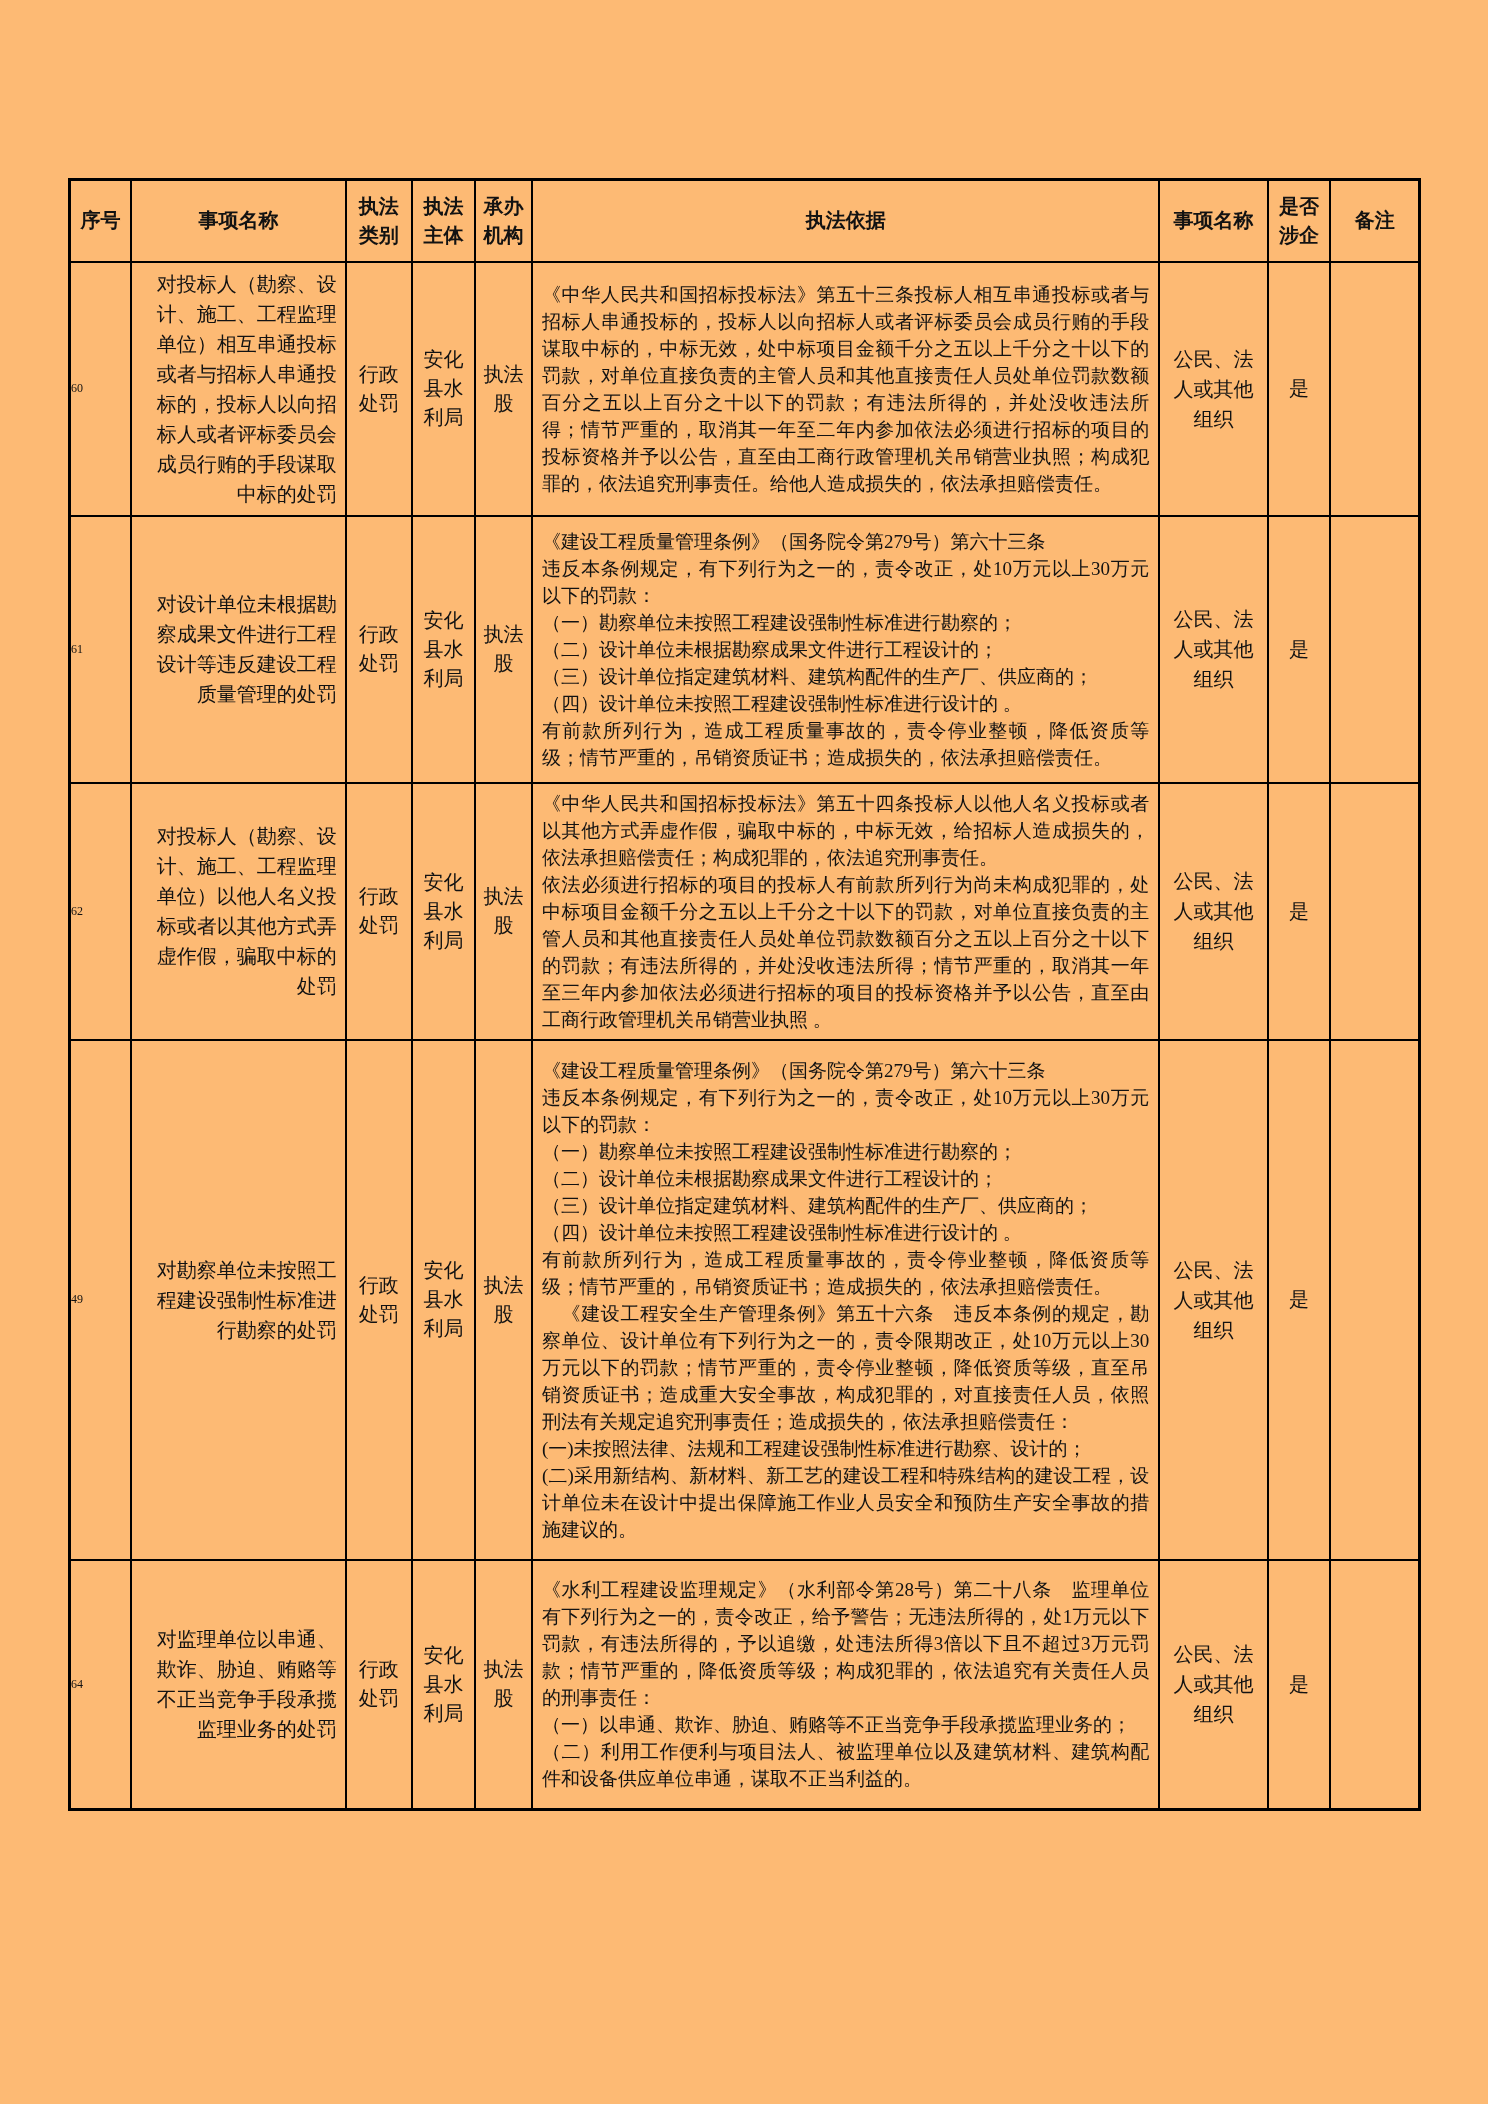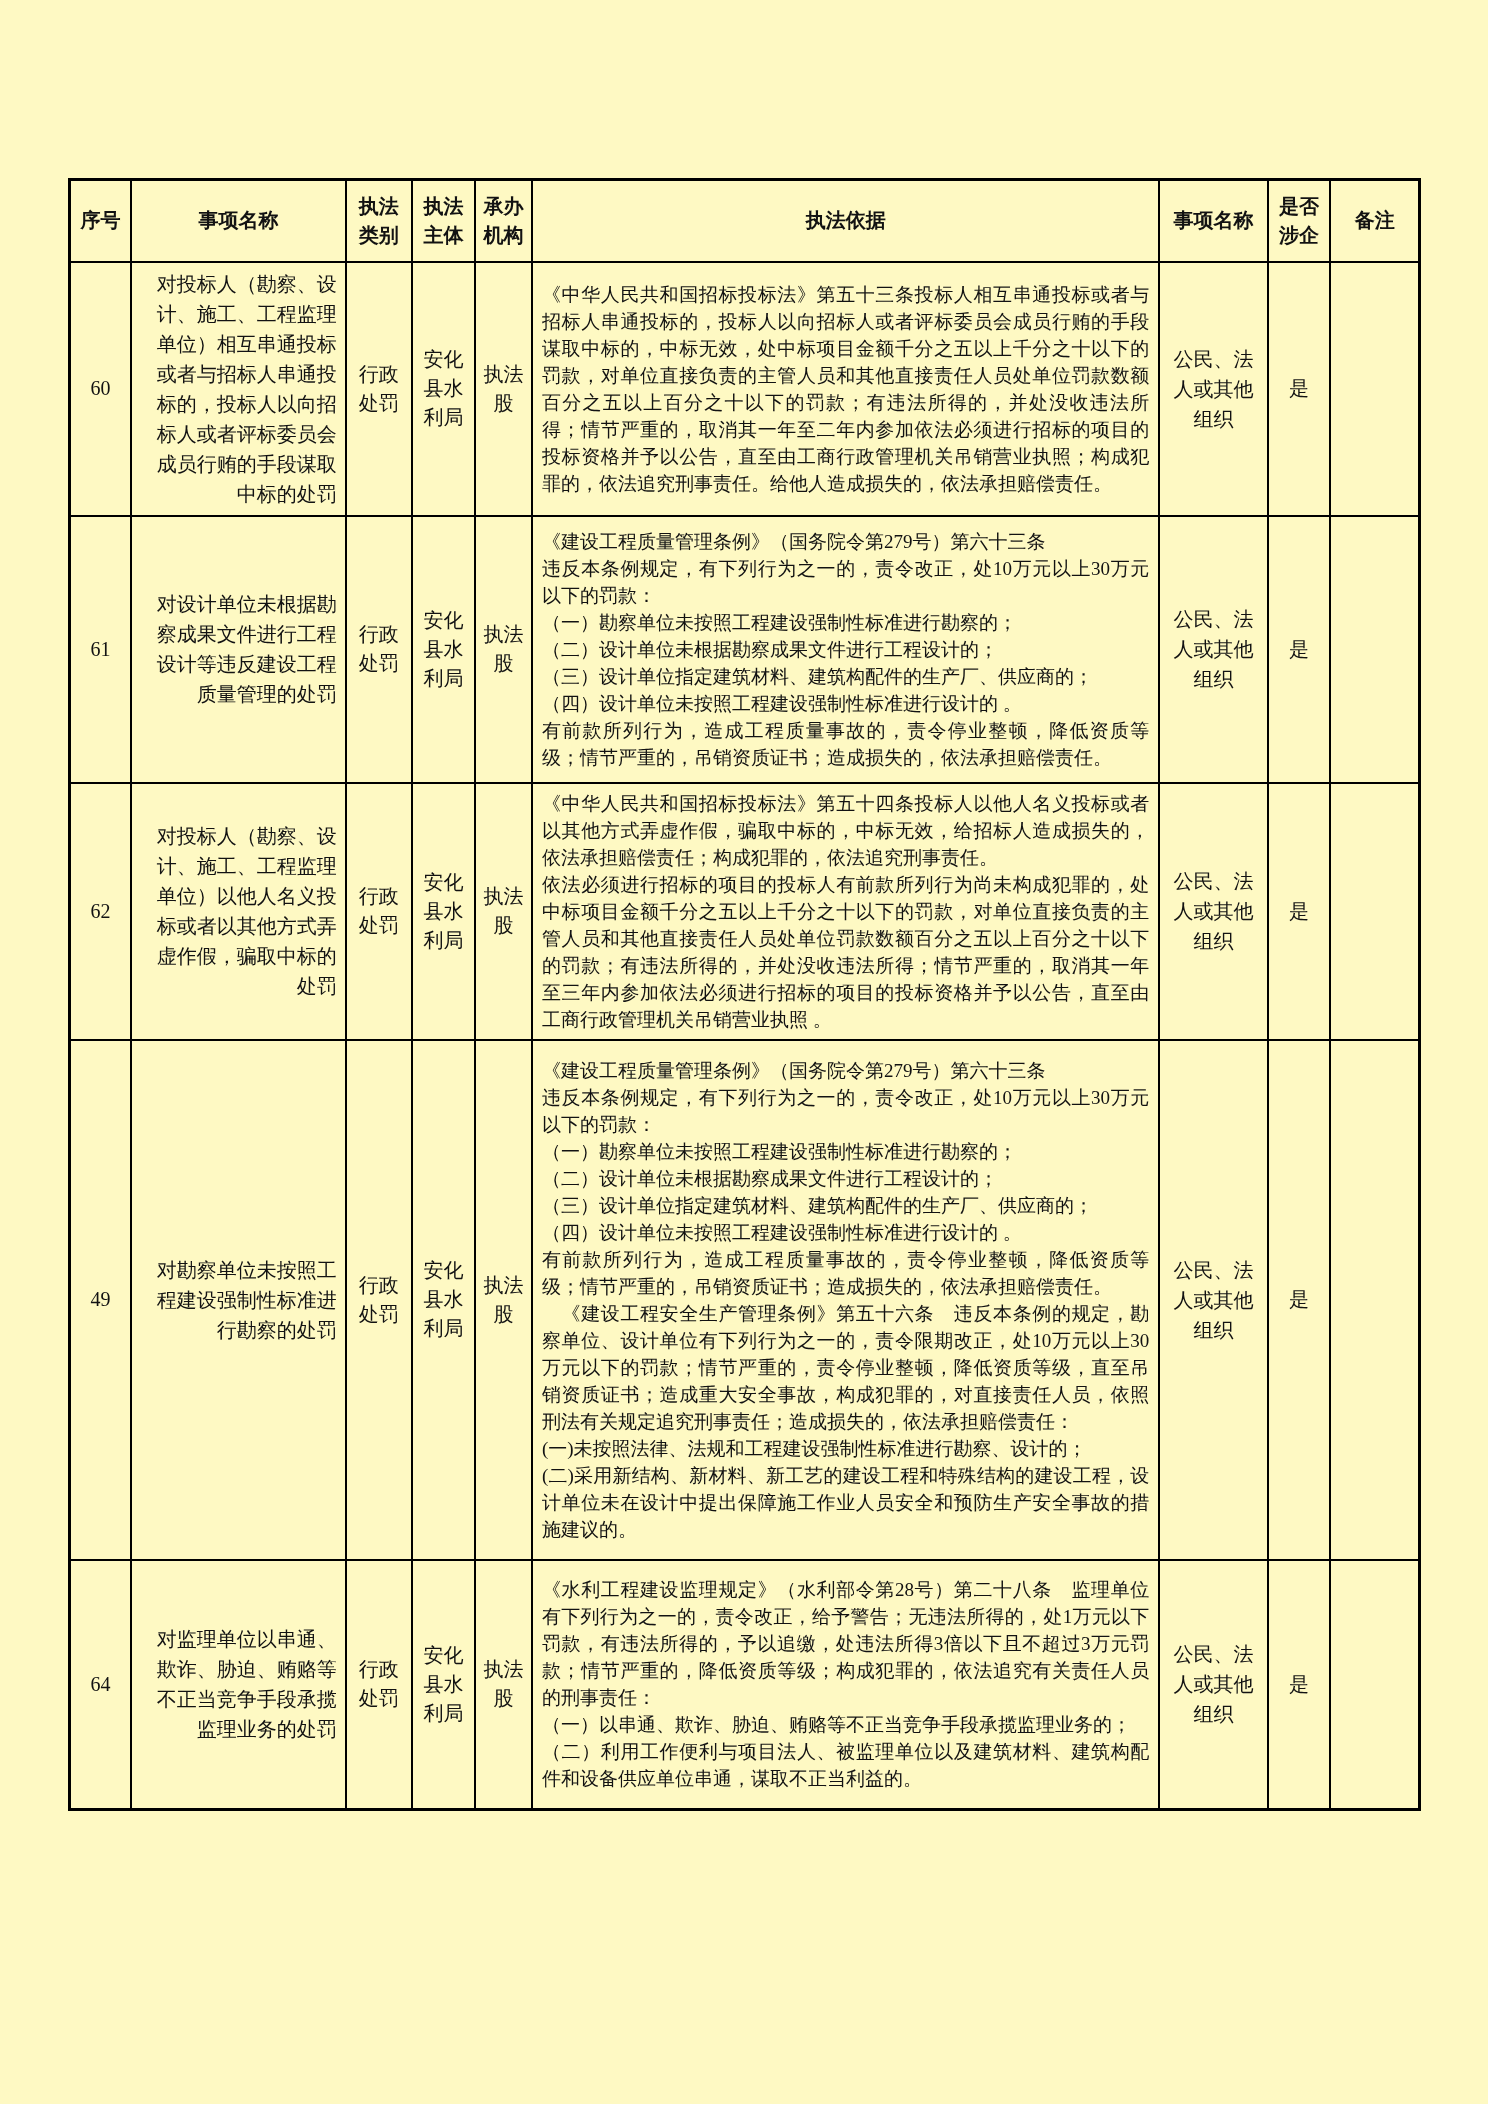--- a/index.html
+++ b/index.html
@@ -5,21 +5,21 @@
   * { margin: 0; padding: 0; box-sizing: border-box; }
   html, body { background: #ffffff; }
   body {
     font-family: "Liberation Serif", "DejaVu Serif", serif;
     color: #121212;
   }
   .page {
     position: relative;
     width: 1488px;
     height: 2104px;
-    background: #fef9c3;
+    background: #fdba74;
     overflow: hidden;
   }
   table.law-table {
     position: absolute;
     top: 178px;
     left: 68px;
     width: 1353px;
     border-collapse: collapse;
     table-layout: fixed;
     border: 3px solid #000;
@@ -31,22 +31,22 @@
   }
   th.hdr {
     font-size: 20px;
     font-weight: bold;
     text-align: center;
     white-space: pre-line;
     line-height: 1.45;
     padding: 4px 2px;
   }
   td.c-no {
-    text-align: center;
-    font-size: 20px;
+    text-align: left;
+    font-size: 12px;
     font-family: "Liberation Serif", "DejaVu Serif", serif;
   }
   td.c-name {
     text-align: right;
     font-size: 20px;
     line-height: 1.5;
     padding: 6px 8px;
   }
   td.c-cat, td.c-subj, td.c-agency {
     text-align: center;

